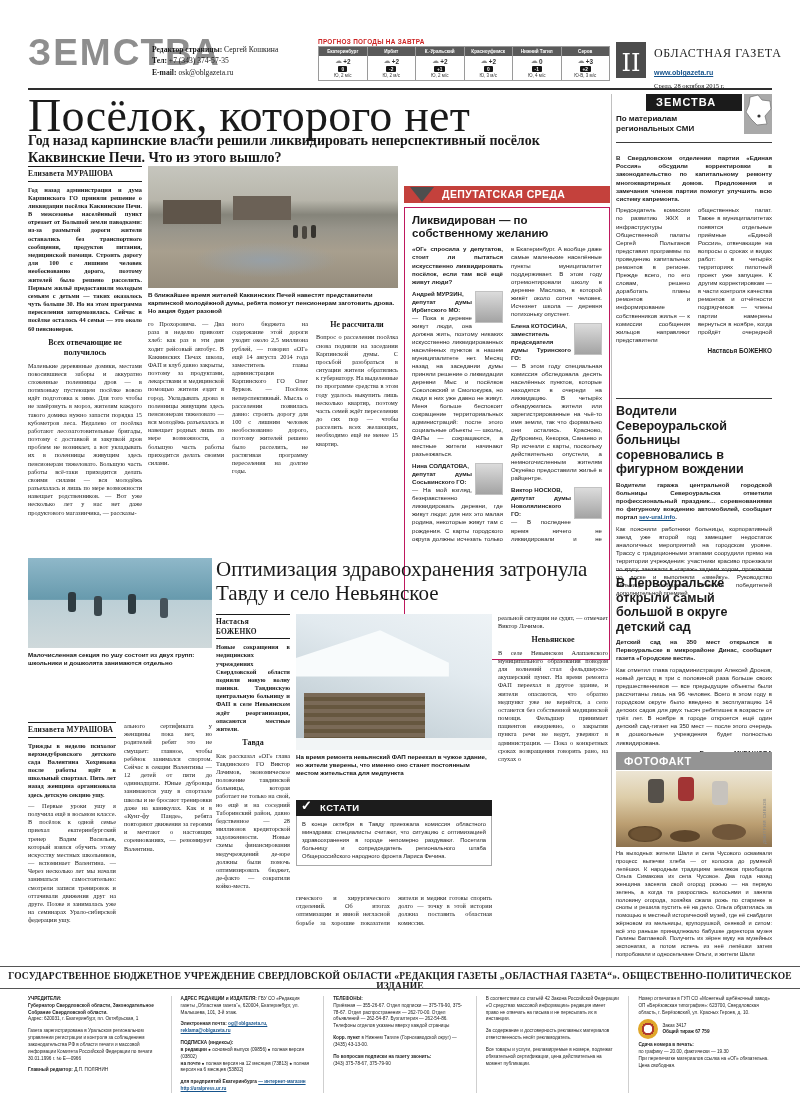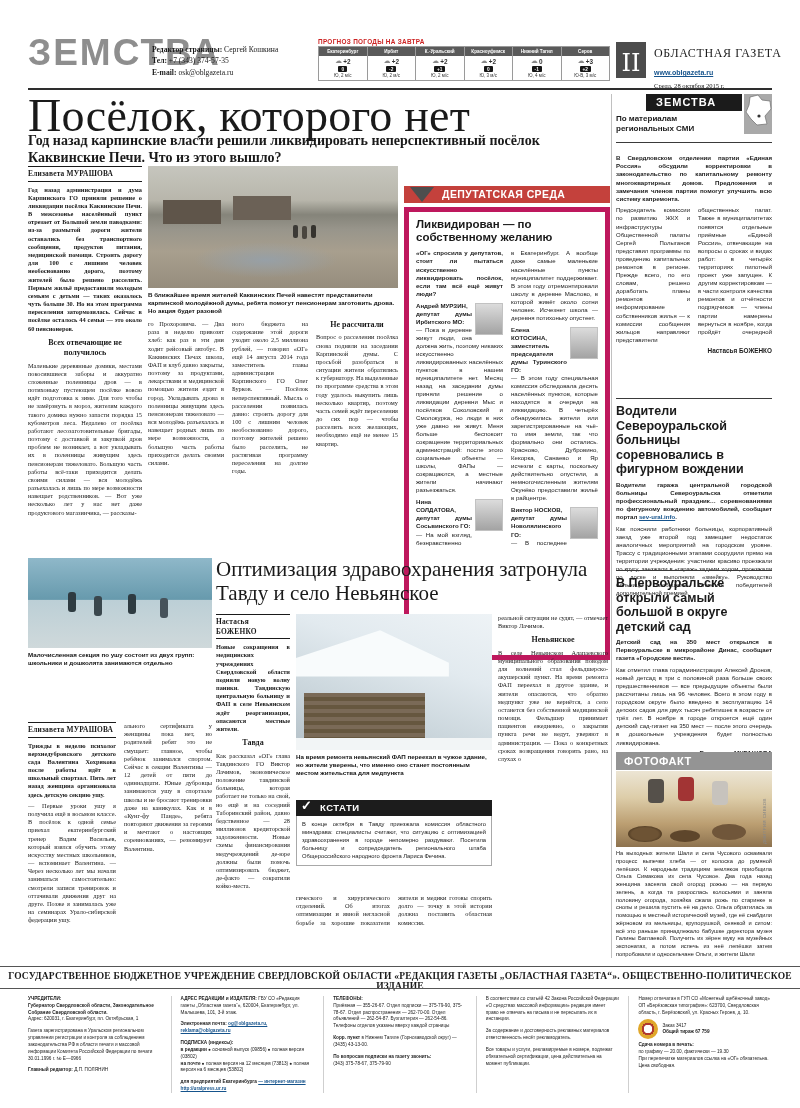--- a/index.html
+++ b/index.html
@@ -59,21 +59,21 @@
   .colB{left:148px;top:320px;width:76px;height:236px;}
   .colC{left:232px;top:320px;width:76px;height:236px;}
   .colD{left:316px;top:320px;width:82px;height:236px;}
 
   
   .dep-wrap{left:404px;top:166px;width:206px;height:474px;font-family:"Liberation Sans",sans-serif;margin-top:20px;}
   .dep-band{position:absolute;left:0;top:0;right:0;height:17px;background:#c4413c;color:#fff;
             font-weight:bold;font-size:10.5px;line-height:17px;padding-left:38px;letter-spacing:.4px;}
   .dep-tri{position:absolute;left:6px;top:1px;width:0;height:0;border-left:12px solid transparent;
            border-right:12px solid transparent;border-top:15px solid #4e4e4e;z-index:2;}
-  .dep-box{position:absolute;left:0;top:21px;right:0;bottom:0;border:5px solid #be185d;padding:6px 7px;box-sizing:border-box;}
+  .dep-box{position:absolute;left:0;top:21px;right:0;bottom:0;border:1px solid #be185d;padding:6px 7px;box-sizing:border-box;}
   .dep-title{font-weight:bold;font-size:11.5px;line-height:1.15;margin-bottom:5px;}
   .dep-cols{display:flex;gap:8px;height:300px;overflow:hidden;}
   .dep-col{flex:1;font-size:6.1px;line-height:1.32;text-align:justify;overflow:hidden;}
   .dep-intro{font-weight:bold;margin-bottom:4px;}
   .dep-name{font-weight:bold;margin-top:4px;}
   .dep-photo{float:right;width:26px;height:30px;margin:1px 0 2px 3px;border:1px solid #c2c2c2;
              background:linear-gradient(180deg,#dcdcdc,#a3a3a3);}
 
   
   .tv-hl{left:216px;top:558px;width:394px;font-size:21px;line-height:1.12;}

